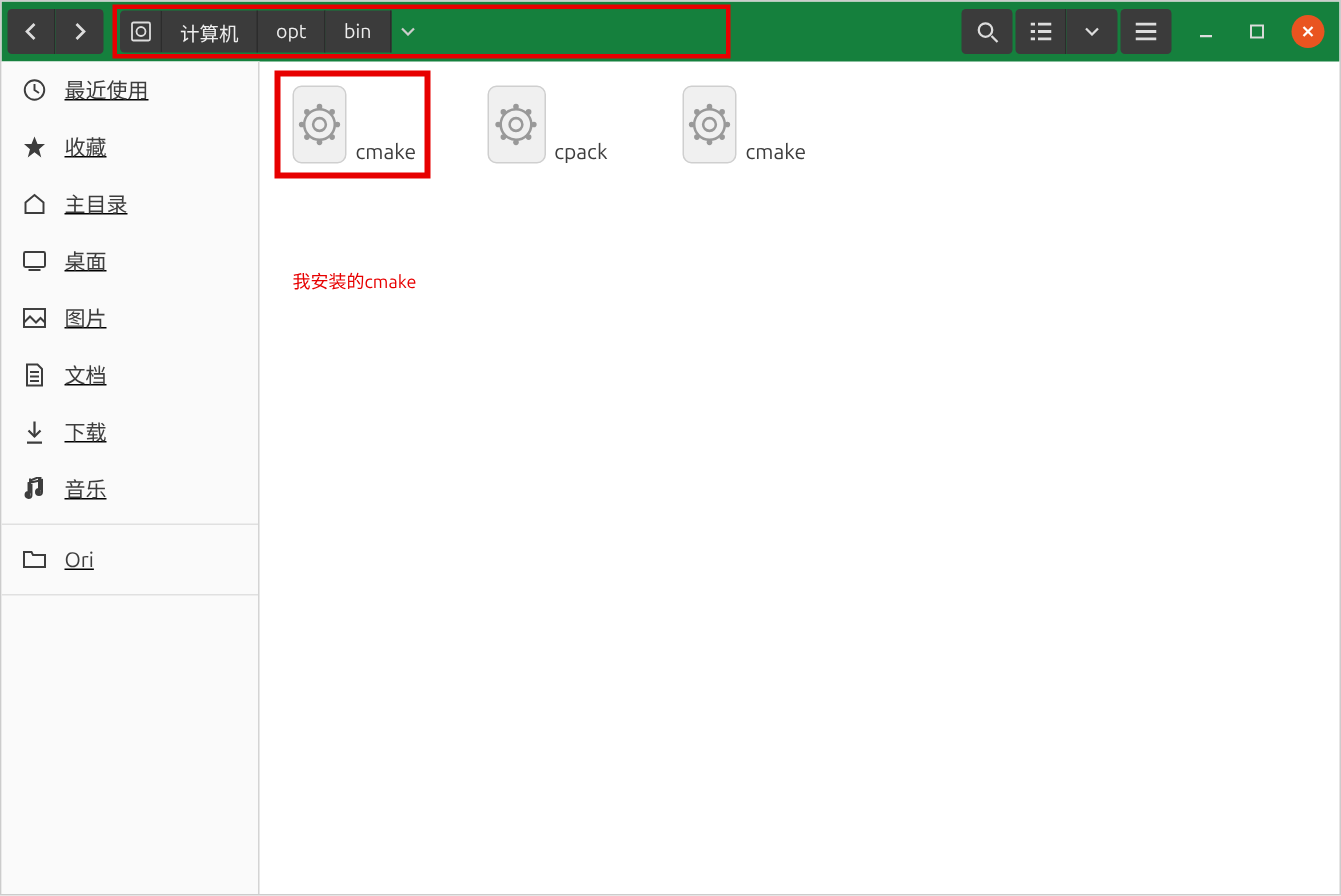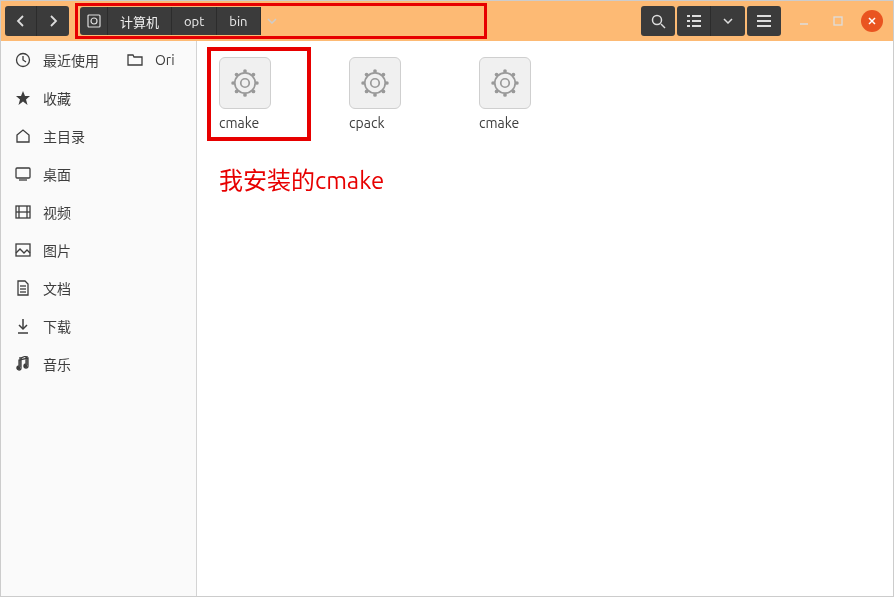--- a/index.html
+++ b/index.html
@@ -1,18 +1,18 @@
 <!DOCTYPE html>
 <html><head>
   <meta charset="utf-8">
   <style>
     * { margin: 0; padding: 0; box-sizing: border-box; font-family: "Ubuntu", "Noto Sans CJK SC", sans-serif; }
     body { width: 894px; height: 597px; background: #fff; overflow: hidden; border: 1px solid #ccc; }
     
-    .topbar { height: 40px; background: #fdba74; display: flex; align-items: center; padding: 0 4px; gap: 2px; }
+    .topbar { height: 40px; background: #15803d; display: flex; align-items: center; padding: 0 4px; gap: 2px; }
     .nav-group { display: flex; gap: 0; margin-right: 4px; }
     .nav-btn { width: 32px; height: 30px; background: #3b3b3b; display: flex; align-items: center; justify-content: center; cursor: pointer; }
     .nav-btn:first-child { border-radius: 3px 0 0 3px; border-right: 1px solid #2c2c2c;}
     .nav-btn:last-child { border-radius: 0 3px 3px 0; }
     .nav-btn svg { stroke: #ddd; fill: none; }
     
     .breadcrumb-wrap { flex: 1; display: flex; align-items: center; height: 36px; border: 3px solid #e70000; padding: 0 2px;}
     .bc-root { width: 28px; height: 28px; background: #3b3b3b; display:flex; align-items:center; justify-content:center; border-radius: 3px 0 0 3px; border-right:1px solid #2c2c2c;}
     .bc-seg { height: 28px; padding: 0 12px; background: #3b3b3b; color: #eee; font-size: 13px; display: flex; align-items: center; border-right:1px solid #2c2c2c; cursor:pointer;}
     .bc-caret { width: 22px; height: 28px; display:flex; align-items:center; justify-content:center; }
@@ -21,34 +21,34 @@
     .right-tools { display: flex; gap: 2px; align-items: center; }
     .tool-btn { width: 34px; height: 30px; background: #3b3b3b; display:flex; align-items:center; justify-content:center; cursor:pointer; }
     .tool-btn.r1 { border-radius: 3px 0 0 3px; border-right:1px solid #2c2c2c;}
     .tool-btn.r2 { border-radius: 0 3px 3px 0; }
     .tool-btn.solo { border-radius: 3px; }
     .window-ctrls { display:flex; gap: 12px; margin-left: 10px; margin-right: 6px;}
     .win-btn { width: 22px; height: 22px; display:flex; align-items:center; justify-content:center; cursor:pointer;}
     .win-close { background: #e95420; border-radius: 50%; }
     
     .main { display: flex; height: calc(100% - 40px); }
-    .sidebar { width: 196px; border-right: 1px solid #d4d4d4; background: #fafafa; display:flex; flex-direction:row; overflow-y:auto;}
+    .sidebar { width: 172px; border-right: 1px solid #d4d4d4; background: #fafafa; display:flex; flex-direction:column; overflow-y:auto;text-decoration:underline;}
     .sb-item { height: 38px; display: flex; align-items: center; gap: 12px; padding: 0 14px; color: #3d3d3d; font-size: 14px; cursor:pointer;}
     .sb-icon { width: 16px; height: 16px; display:flex; align-items:center; justify-content:center; color:#3d3d3d; }
     .sb-sep { height: 1px; background: #e0e0e0; margin: 4px 0;}
     
     .content { flex: 1; padding: 16px 8px; position: relative; }
     .file-grid { display: flex; gap: 50px; padding-left: 14px; }
-    .file-item { width: 80px; display: flex; flex-direction:column; align-items:flex-start; gap: 6px; cursor:pointer;}
+    .file-item { width: 80px; display: flex; flex-direction:row; align-items:flex-end; gap: 6px; cursor:pointer;}
     .file-icon { width: 52px; height: 52px; background: #f0f0f0; border: 1px solid #cfcfcf; border-radius: 6px; display:flex; align-items:center; justify-content:center;}
     .file-item.hl { position: relative; }
     .file-item.hl::before { content:''; position:absolute; top:-10px; left:-12px; right:-12px; bottom:-10px; border: 4px solid #e70000;}
     .file-label { font-size: 14px; color: #3d3d3d; text-align:center;}
     
-    .annotation { position: absolute; top: 120px; left: 22px; color: #e70000; font-size: 24px; font-weight: 400;}
+    .annotation { position: absolute; top: 138px; left: 22px; color: #e70000; font-size: 12px; font-weight: 400;}
     
     .gear { width: 34px; height: 34px; }
   </style>
 </head>
 <body>
 
 <div class="topbar">
   <div class="nav-group">
     <div class="nav-btn">
       <svg width="10" height="14" viewBox="0 0 10 14">
@@ -167,31 +167,20 @@
               <rect x="1" y="1" width="14" height="10" rx="1"></rect>
               <line x1="4" y1="13" x2="12" y2="13"></line>
             </svg>
           </span>
           <span>桌面</span>
         </div>
         <div class="sb-item">
           <span class="sb-icon">
             <svg width="16" height="14" viewBox="0 0 16 14" fill="none" stroke="currentColor" stroke-width="1.3">
               <rect x="1" y="1" width="14" height="12"></rect>
-              <line x1="4" y1="1" x2="4" y2="13"></line>
-              <line x1="12" y1="1" x2="12" y2="13"></line>
-              <line x1="1" y1="7" x2="15" y2="7"></line>
-            </svg>
-          </span>
-          <span>视频</span>
-        </div>
-        <div class="sb-item">
-          <span class="sb-icon">
-            <svg width="16" height="14" viewBox="0 0 16 14" fill="none" stroke="currentColor" stroke-width="1.3">
-              <rect x="1" y="1" width="14" height="12"></rect>
               <path d="M1 10 L5 6 L9 10 L12 7 L15 10"></path>
             </svg>
           </span>
           <span>图片</span>
         </div>
         <div class="sb-item">
           <span class="sb-icon">
             <svg width="14" height="16" viewBox="0 0 14 16" fill="none" stroke="currentColor" stroke-width="1.3">
               <path d="M2 1 L9 1 L12 4 L12 15 L2 15 Z"></path>
               <line x1="4" y1="6" x2="10" y2="6"></line>

